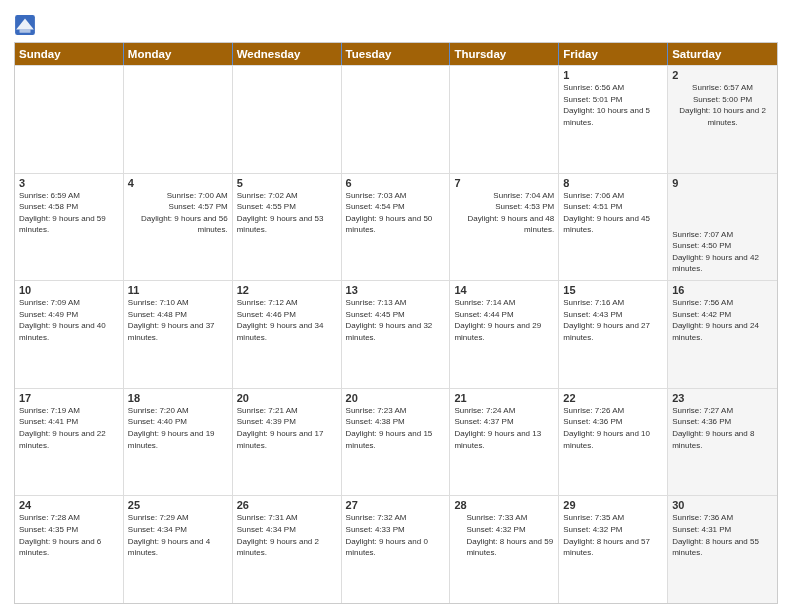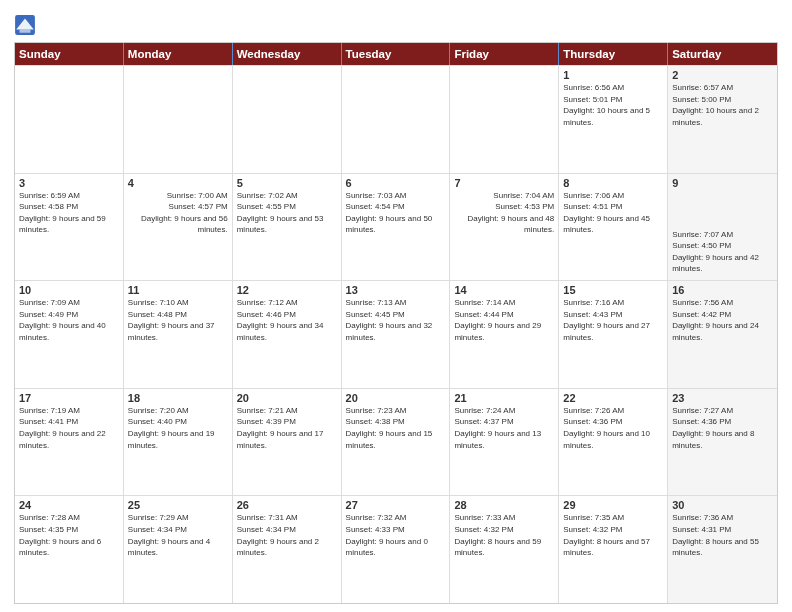--- a/index.html
+++ b/index.html
@@ -58,21 +58,21 @@
     }
     .calendar {
       flex: 1;
       display: flex;
       flex-direction: column;
       border: 1px solid #ccc;
     }
     .cal-header-row {
       display: grid;
       grid-template-columns: repeat(7, 1fr);
-      background: #7f1d1d;
+      background: #a16207;
     }
     .cal-header-cell {
       color: #fff;
       font-size: 11.5px;
       font-weight: bold;
       padding: 5px 4px;
       text-align: left;
       border-right: 1px solid #5a8ad0;
     }
     .cal-header-cell:last-child { border-right: none; }
@@ -131,40 +131,40 @@
       <h2></h2>
     </div>
   </div>
 
   <div class="calendar">
     <div class="cal-header-row" id="cal-header">
         <div class="cal-header-cell">Sunday</div>
         <div class="cal-header-cell">Monday</div>
         <div class="cal-header-cell">Wednesday</div>
         <div class="cal-header-cell">Tuesday</div>
+        <div class="cal-header-cell">Thursday</div>
         <div class="cal-header-cell">Friday</div>
-        <div class="cal-header-cell">Thursday</div>
         <div class="cal-header-cell">Saturday</div>
       </div>
     <div class="cal-body" id="cal-body">
         <div class="cal-row">
           <div class="cal-cell"></div>
           <div class="cal-cell"></div>
           <div class="cal-cell"></div>
           <div class="cal-cell"></div>
           <div class="cal-cell"></div>
           <div class="cal-cell">
             <span class="day-num">1</span>
             <p style="white-space: pre-line;">Sunrise: 6:56 AM
 Sunset: 5:01 PM
 Daylight: 10 hours and 5 minutes.</p>
           </div>
           <div class="cal-cell shaded">
             <span class="day-num">2</span>
-            <p style="white-space: pre-line;">Sunrise: 6:57 AM
+            <p style="white-space: pre-line; text-align: center;">Sunrise: 6:57 AM
 Sunset: 5:00 PM
 Daylight: 10 hours and 2 minutes.</p>
           </div>
         </div>
         <div class="cal-row">
           <div class="cal-cell">
             <span class="day-num">3</span>
             <p style="white-space: pre-line;">Sunrise: 6:59 AM
 Sunset: 4:58 PM
 Daylight: 9 hours and 59 minutes.</p>
@@ -314,21 +314,21 @@
 Daylight: 9 hours and 2 minutes.</p>
           </div>
           <div class="cal-cell">
             <span class="day-num">27</span>
             <p style="white-space: pre-line;">Sunrise: 7:32 AM
 Sunset: 4:33 PM
 Daylight: 9 hours and 0 minutes.</p>
           </div>
           <div class="cal-cell">
             <span class="day-num">28</span>
-            <p style="white-space: pre-line;">Sunrise: 7:33 AM
+            <p style="white-space: pre-line; margin-left: 12px;">Sunrise: 7:33 AM
 Sunset: 4:32 PM
 Daylight: 8 hours and 59 minutes.</p>
           </div>
           <div class="cal-cell">
             <span class="day-num">29</span>
             <p style="white-space: pre-line;">Sunrise: 7:35 AM
 Sunset: 4:32 PM
 Daylight: 8 hours and 57 minutes.</p>
           </div>
           <div class="cal-cell shaded">

